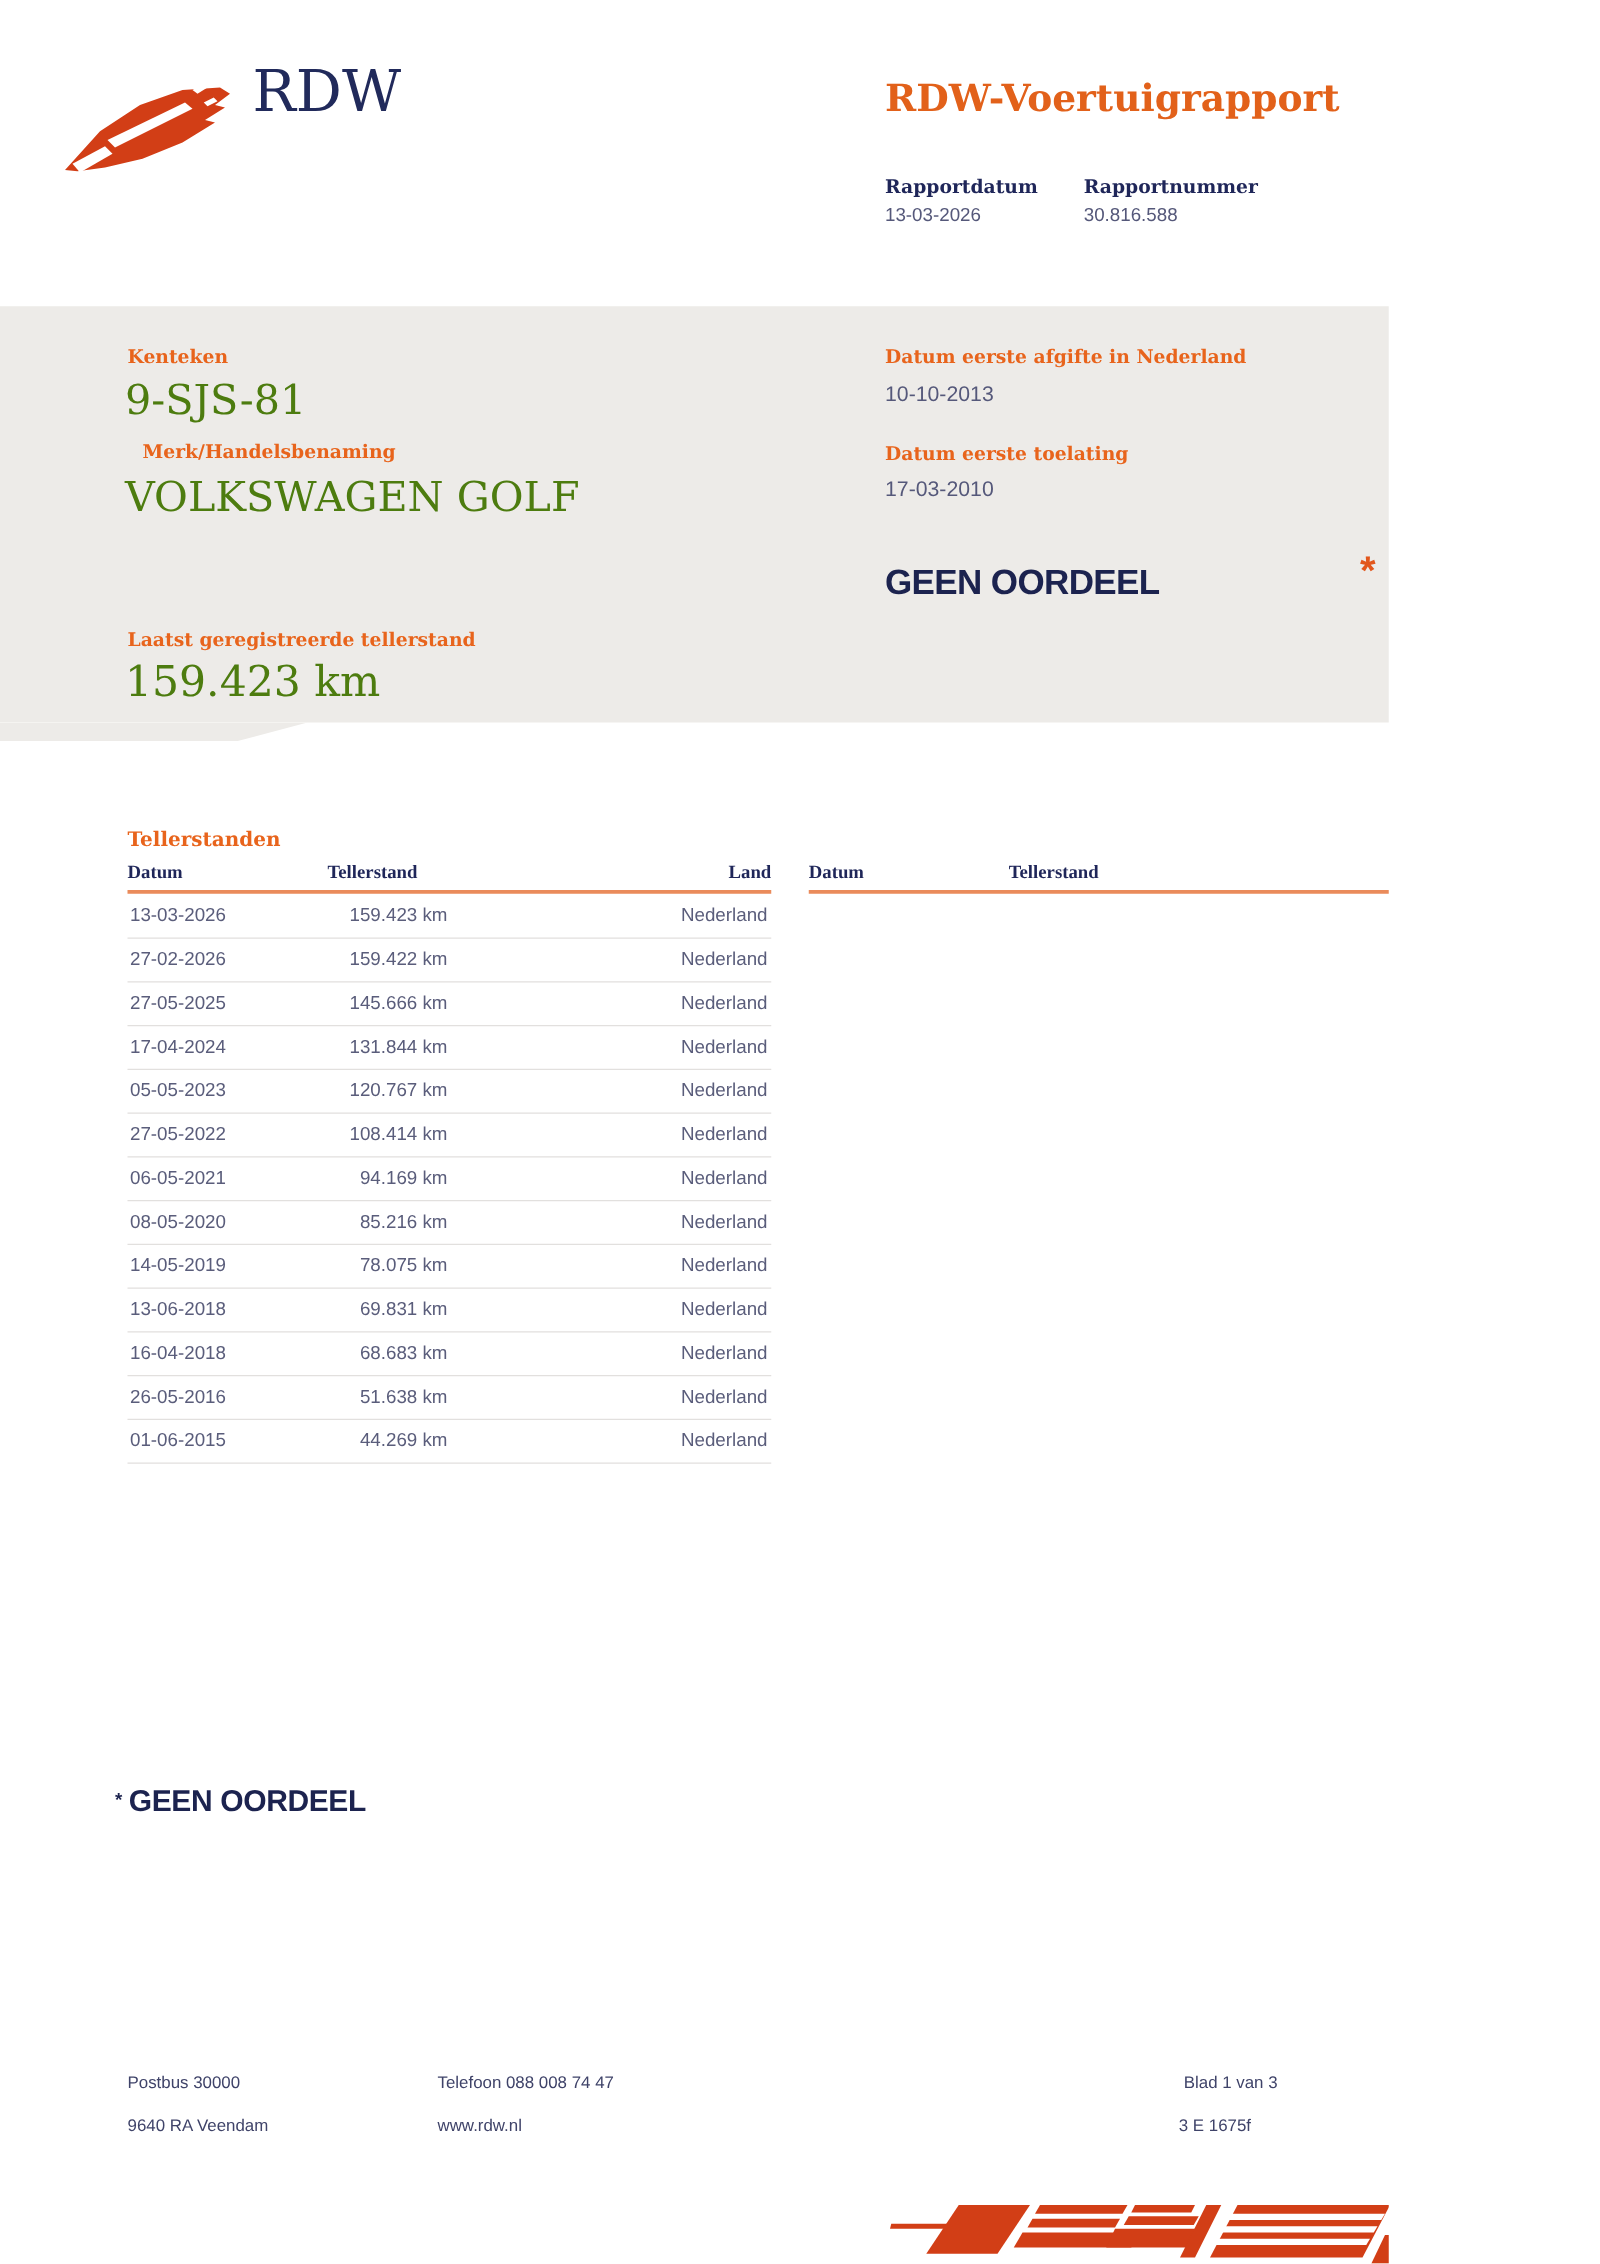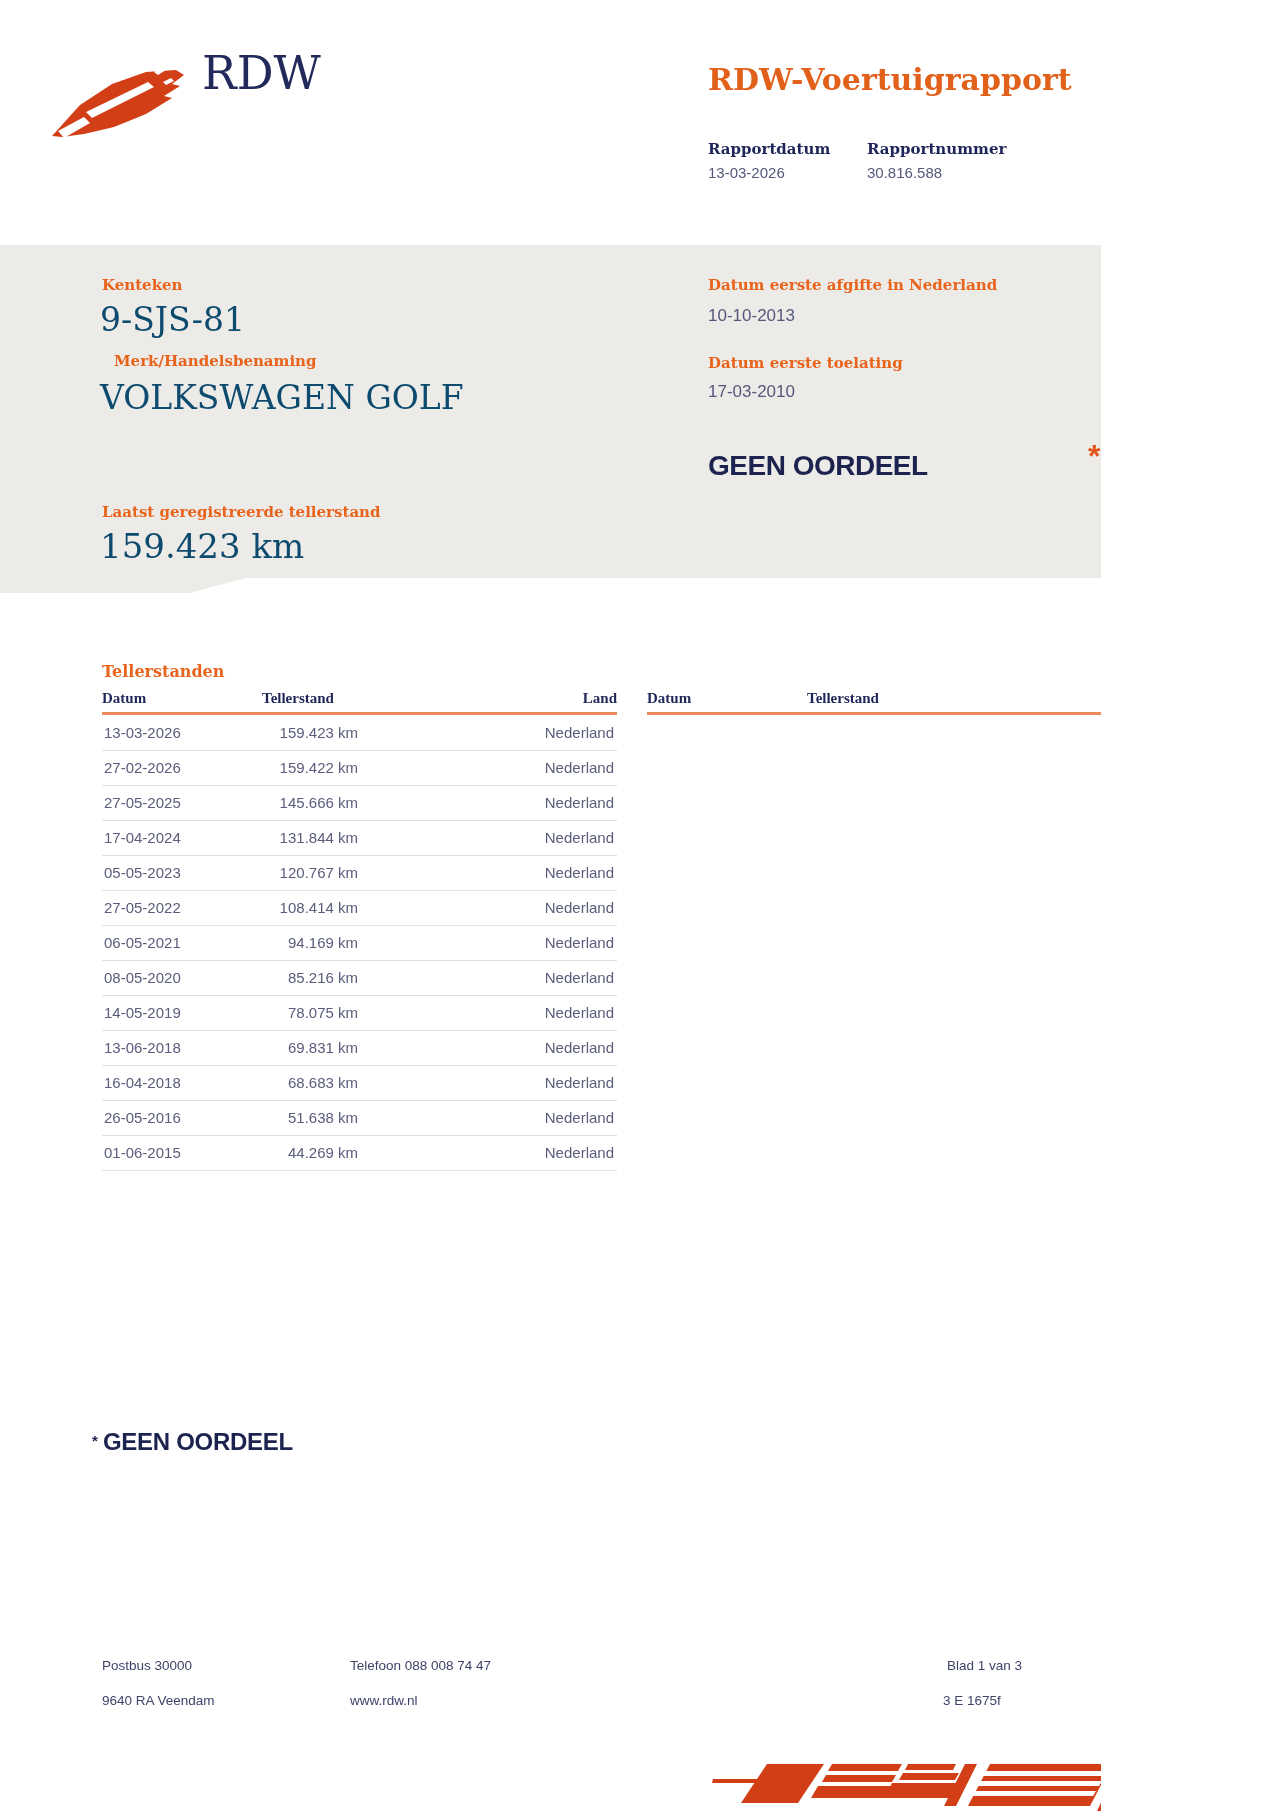--- a/index.html
+++ b/index.html
@@ -1,31 +1,31 @@
 <!DOCTYPE html>
 <html><head>
 <meta charset="utf-8">
 <style>
   html,body{margin:0;padding:0;background:#ffffff;}
   .page{
     position:relative;width:1101px;height:1811px;background:#ffffff;
-    font-family:"Liberation Sans",sans-serif;overflow:hidden;
+    font-family:"Liberation Sans",sans-serif;overflow:hidden;padding-left:10px;
   }
   .abs{position:absolute;}
   
   .logo-text{left:202px;top:46px;font-size:46px;color:#212A5B;font-family:"DejaVu Serif",serif;}
   .doc-title{left:708px;top:62px;font-size:30px;font-weight:600;color:#E2611A;font-family:"DejaVu Serif",serif;}
   .rpt-label{top:140px;font-size:15px;font-weight:bold;color:#1F2659;font-family:"DejaVu Serif",serif;}
   .rpt-value{top:164px;font-size:15px;color:#55587A;}
   
   .panel{left:0;top:245px;width:1135px;height:333px;background:#EDEBE8;}
   .panel-tab{left:0;top:578px;width:246px;height:15px;background:#EDEBE8;
     clip-path:polygon(0 0,100% 0,77% 100%,0 100%);}
   .field-label{font-size:15px;font-weight:bold;color:#E8641C;font-family:"DejaVu Serif",serif;}
-  .big-value{font-size:33px;color:#0c4a6e;font-family:"DejaVu Serif",serif;}
+  .big-value{font-size:33px;color:#4d7c0f;font-family:"DejaVu Serif",serif;}
   .mid-value{font-size:17px;color:#55587A;text-align:right;}
   .verdict{left:708px;top:450px;font-size:28px;font-weight:800;color:#1C234F;letter-spacing:-0.5px;}
   .verdict-star{left:1088px;top:438px;font-size:32px;font-weight:bold;color:#E2561B;}
   
   .tbl-title{left:102px;top:662px;font-size:16px;font-weight:bold;color:#E8641C;font-family:"DejaVu Serif",serif;}
   .tbl-head{top:690px;height:26px;}
   .tbl-head .h{position:absolute;top:0;font-size:15px;font-weight:bold;color:#1F2659;font-family:Liberation Serif, serif;}
   .tbl-head .rule{position:absolute;left:0;top:22px;width:100%;height:3px;background:#EA8B5B;}
   .tbl-left{left:102px;width:515px;}
   .tbl-right{left:647px;width:513px;}

